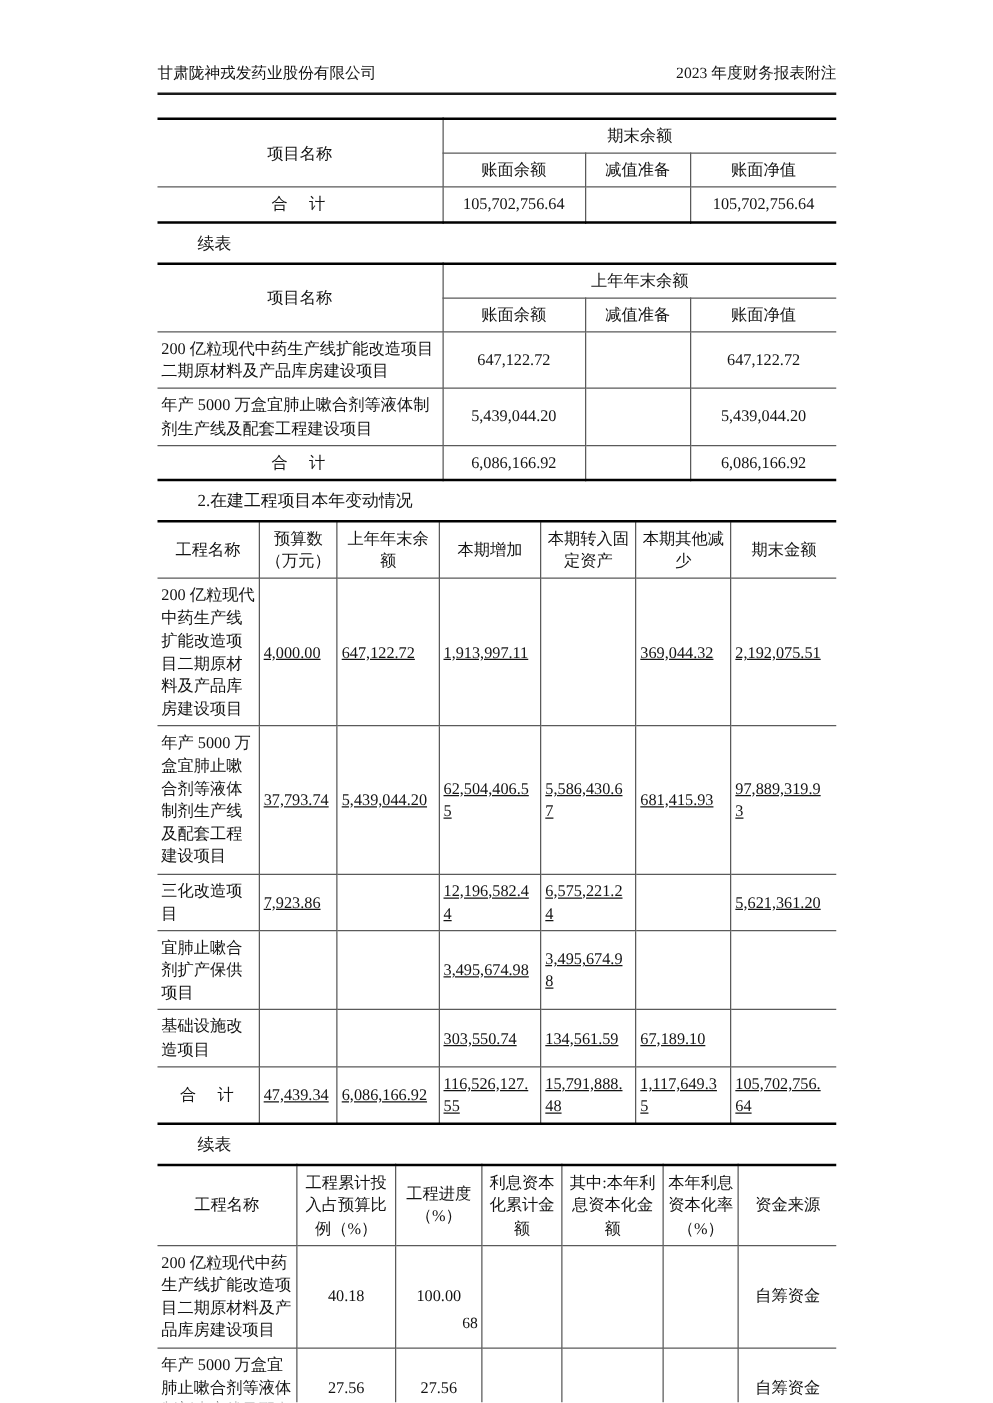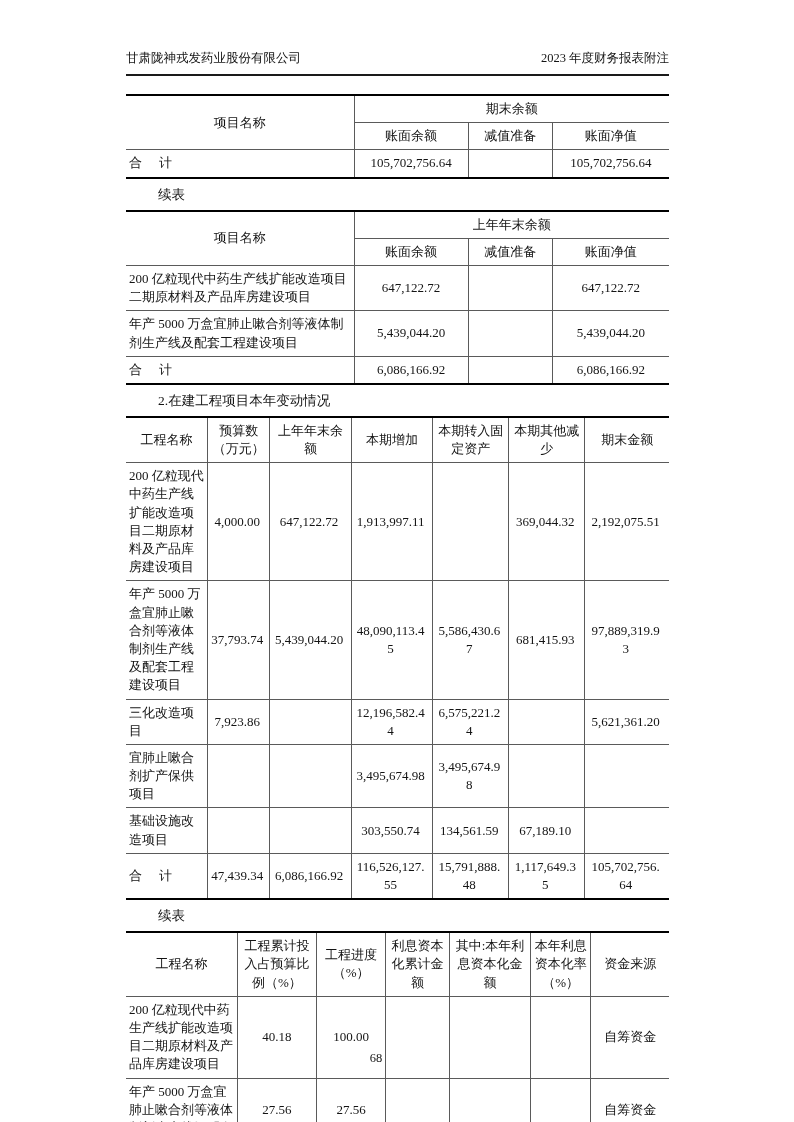--- a/index.html
+++ b/index.html
@@ -42,23 +42,23 @@
   }
   table.fin th{ text-align:center; }
   table.fin th:first-child, table.fin td:first-child{ border-left:none; }
   table.fin th:last-child,  table.fin td:last-child{ border-right:none; }
   .t1{ margin-top:18px; }
   .t1 th, .t2 th{ padding:7px 2px;font-family:Liberation Serif, serif; }
   .t1 td, .t2 td{ padding:8px 4px; }
   .t3 td{ padding:3px 3px; }
   .t4 td{ padding:6px 3px; }
   .name{ text-align:left;margin-top:47px; }
-  .num{ text-align:center; padding-right:6px !important; }
+  .num{ text-align:left; padding-right:6px !important;text-decoration:underline; }
   .numc{ text-align:center; }
-  .total-label{ letter-spacing:2px; }
+  .total-label{ text-align:center; letter-spacing:2px; }
   .page-footer{
     position:absolute;left:0;right:0;bottom:56px;
     text-align:center;
     font-size:12.5px;
   }
 </style>
 </head>
 <body>
 
 <div class="page">
@@ -162,21 +162,21 @@
       <td class="num">647,122.72</td>
       <td class="num">1,913,997.11</td>
       <td class="num"></td>
       <td class="num">369,044.32</td>
       <td class="num">2,192,075.51</td>
     </tr>
     <tr>
       <td class="name">年产 5000 万盒宜肺止嗽合剂等液体制剂生产线及配套工程建设项目</td>
       <td class="num">37,793.74</td>
       <td class="num">5,439,044.20</td>
-      <td class="num">48,090,113.45</td>
+      <td class="num">62,504,406.55</td>
       <td class="num">5,586,430.67</td>
       <td class="num">681,415.93</td>
       <td class="num">97,889,319.93</td>
     </tr>
     <tr>
       <td class="name">三化改造项目</td>
       <td class="num">7,923.86</td>
       <td class="num"></td>
       <td class="num">12,196,582.44</td>
       <td class="num">6,575,221.24</td>

